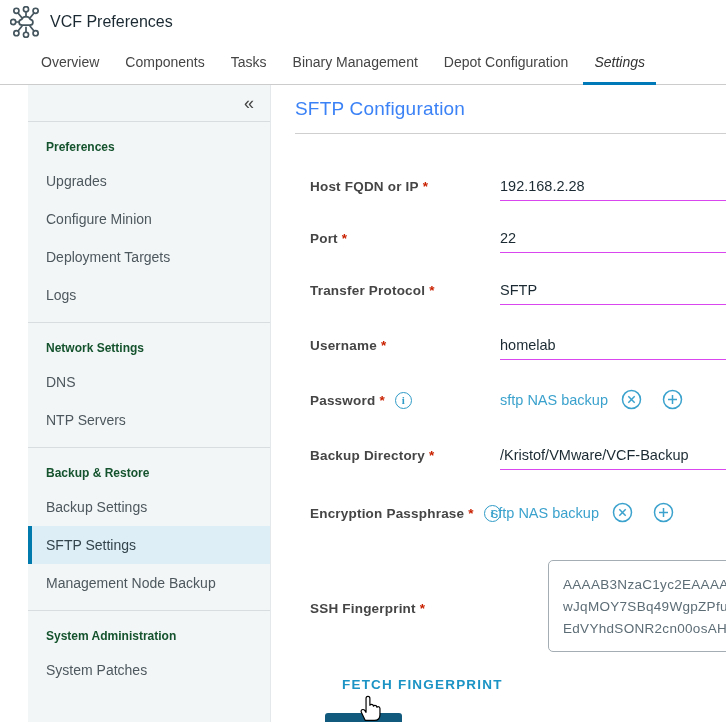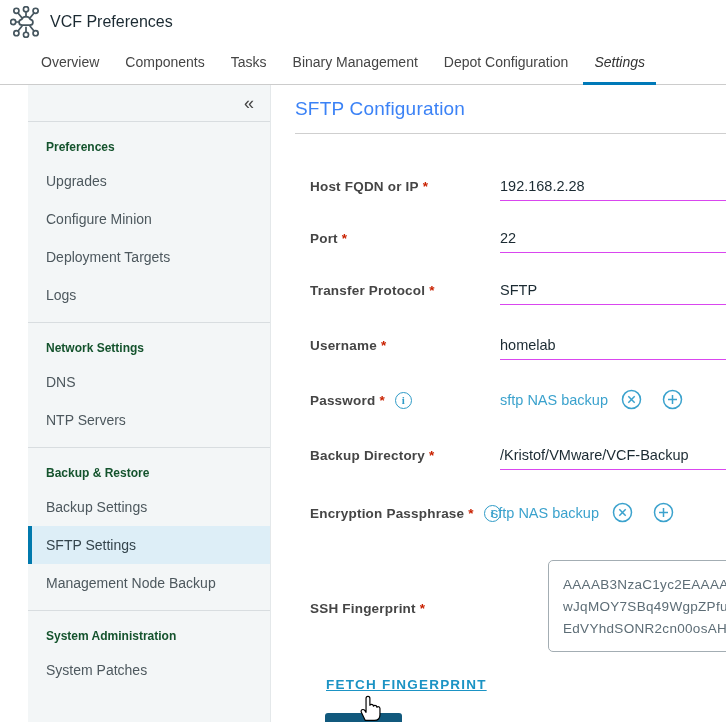--- a/index.html
+++ b/index.html
@@ -71,23 +71,23 @@
   .row-backupdir { margin-top:36px; }
   .row-passphrase { margin-top:32px; height:22px; }
   .row-ssh { margin-top:36px; align-items:center;gap:48px; }
   .ssh-label { position:relative; top:2px; }
 
   .ssh-box { flex:1; border:1px solid #a3adb3; border-radius:5px; background:#fff;
     margin-right:-20px; padding:13px 6px 11px 14px; }
   .ssh-line { font-size:13.5px; color:#5d6d76; line-height:22px; white-space:nowrap;
     overflow:hidden; letter-spacing:.3px; }
 
-  .fetch-btn { display:inline-block; margin:25px 0 0 16px; background:none; border:none;
+  .fetch-btn { display:inline-block; margin:25px 0 0 32px; background:none; border:none;
     color:#1b93c4; font-family:"Liberation Sans",sans-serif; font-size:13.5px;
-    font-weight:bold; letter-spacing:1.2px; cursor:pointer; padding:0;text-decoration:underline; }
+    font-weight:bold; letter-spacing:1.2px; cursor:pointer; padding:0; }
   .save-btn { display:inline-block; margin:20px 0 0 15px; background:#11597d;
     color:#fff; border:none; border-radius:3px; padding:9px 19px;
     font-family:"Liberation Sans",sans-serif; font-size:13px; font-weight:bold;
     letter-spacing:1.2px; cursor:pointer; }
 
   .mouse-cursor { position:absolute; left:355px; top:692px; width:30px; height:30px;
     pointer-events:none; z-index:10; }
 </style>
 </head>
 <body>

